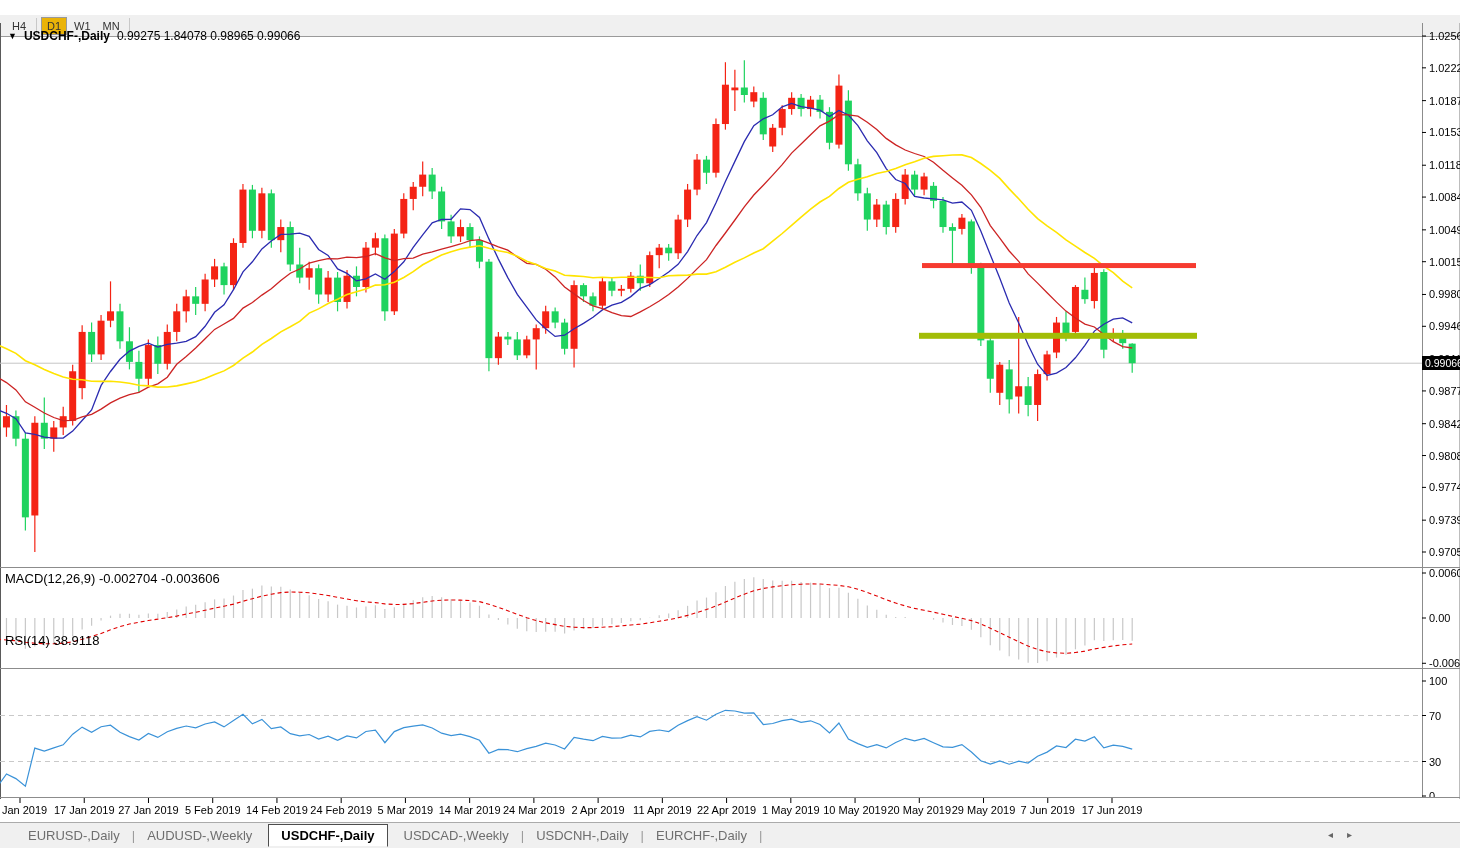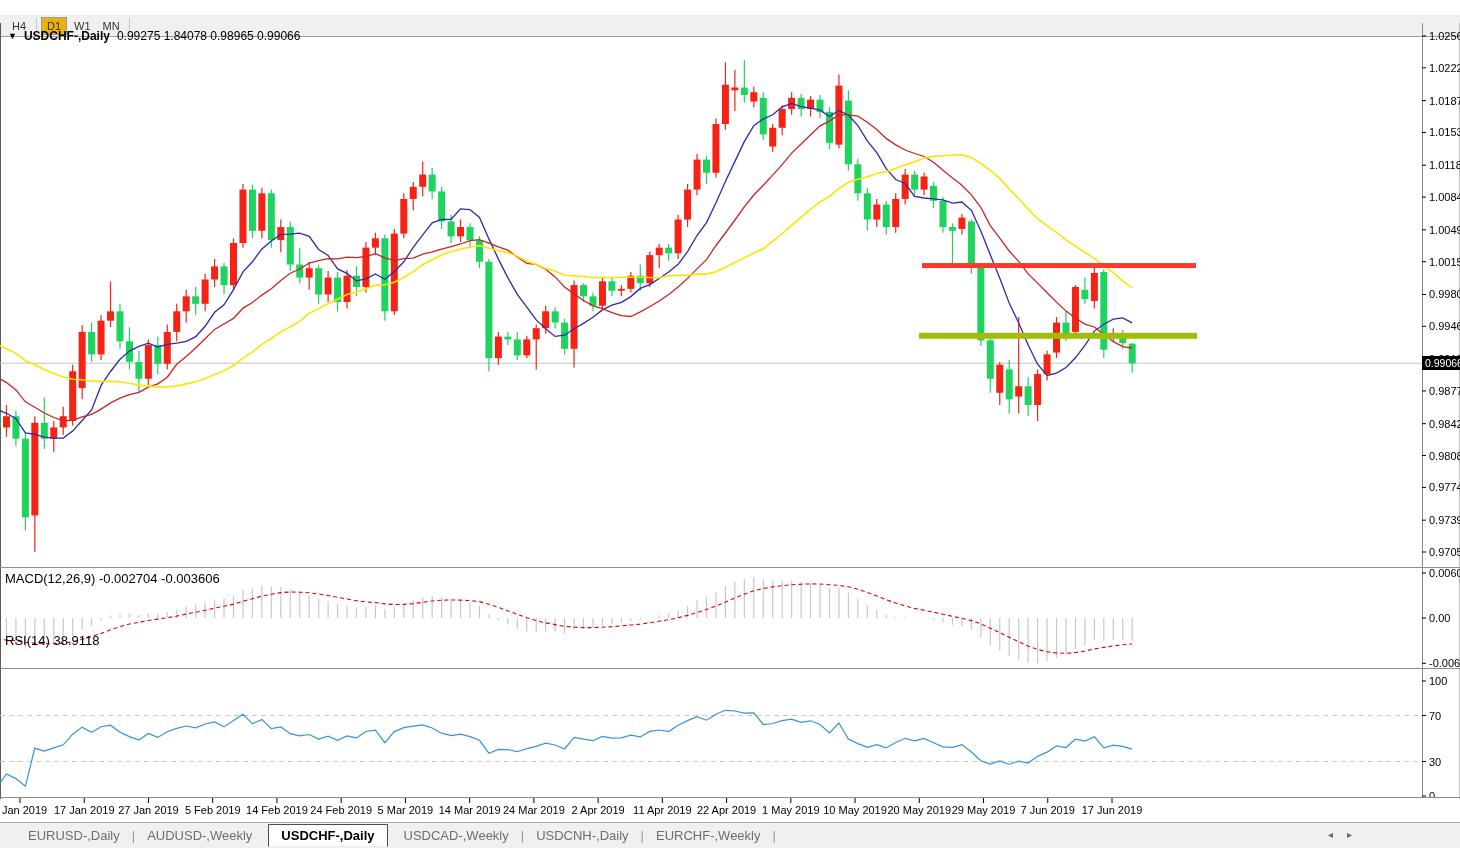--- a/index.html
+++ b/index.html
@@ -555,21 +555,21 @@
 
   <div id="tabbar">
       <div class="tab">EURUSD-,Daily</div>
       <span class="tab-pipe">|</span>
       <div class="tab">AUDUSD-,Weekly</div>
       <div class="tab active">USDCHF-,Daily</div>
       <div class="tab">USDCAD-,Weekly</div>
       <span class="tab-pipe">|</span>
       <div class="tab">USDCNH-,Daily</div>
       <span class="tab-pipe">|</span>
-      <div class="tab">EURCHF-,Weekly</div>
+      <div class="tab">EURCHF-,Daily</div>
       <span class="tab-pipe">|</span>
       <div class="tab-arrows">
         <span>◂</span>
         <span>▸</span>
       </div>
     </div>
 
 </div>
 
 </body></html>

